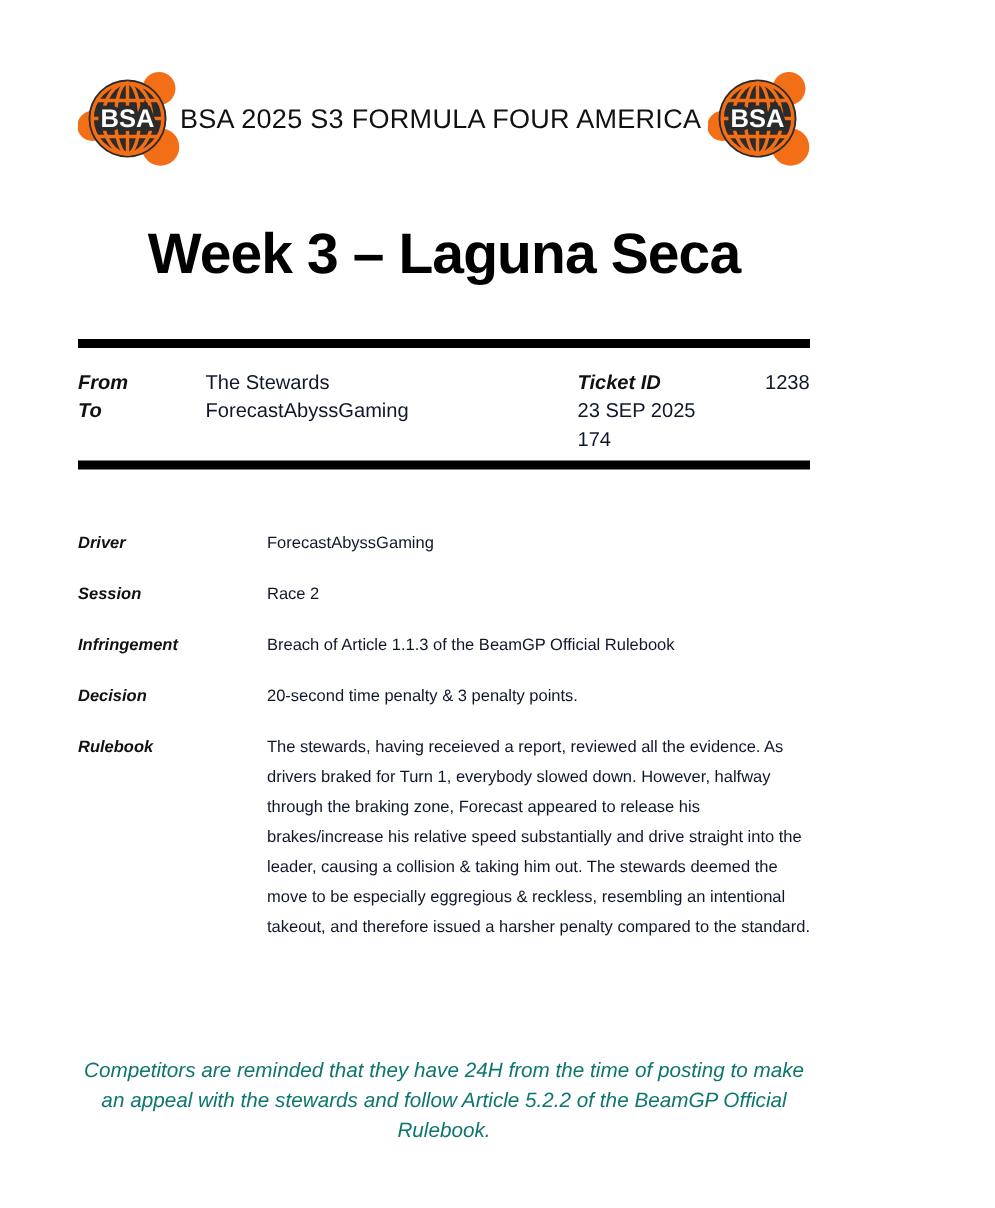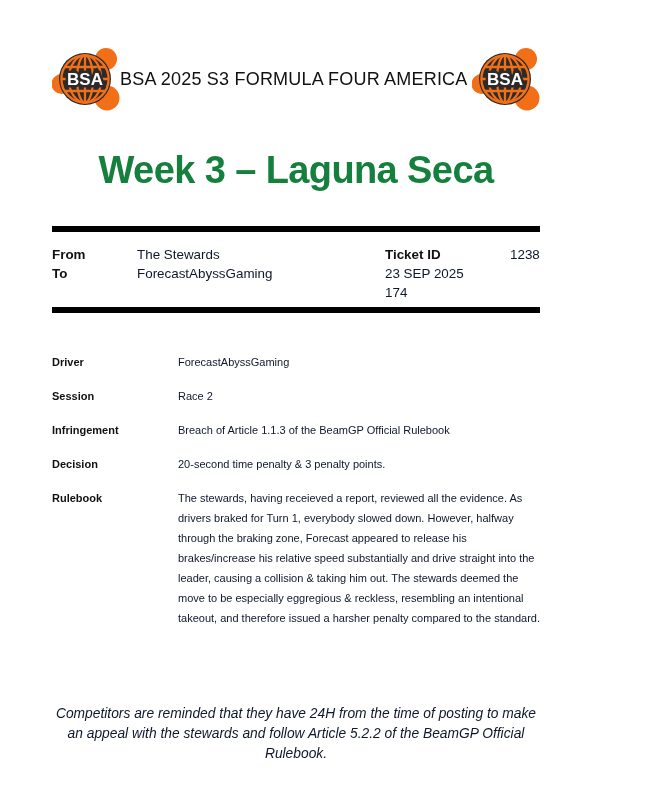--- a/index.html
+++ b/index.html
@@ -30,57 +30,57 @@
     white-space: nowrap;
   }
   .logo { width: 68px; height: 68px; flex: 0 0 68px; }
 
   
   .doc-title {
     margin-top: 34px;
     text-align: center;
     font-size: 38px; font-weight: 700;
     letter-spacing: -0.6px;
-    color: #15803d;
+    color: #000000;
     line-height: 46px;
   }
 
   
   .rule { height: 6px; background: #000; }
   .rule-top { margin-top: 33px; }
 
   
   .meta { display: flex; padding: 13px 0 5px 0; }
   .meta-left { width: 333px; }
   .meta-right { flex: 1; }
   .meta-row {
     display: grid; grid-template-columns: 85px 1fr;
     font-size: 13.4px; line-height: 19px;
   }
   .meta-right .meta-row { grid-template-columns: 125px 1fr; }
-  .label { font-weight: 700; color: #111; }
+  .label { font-weight: 700; color: #111; font-style: italic; }
   .value { font-weight: 400; color: #0f172a; }
 
   
   .details { margin-top: 39px; }
   .detail-row {
     display: grid; grid-template-columns: 126px 1fr;
     font-size: 11px; line-height: 20px;
     margin-bottom: 14px;
   }
   .detail-row .label { line-height: 20px; }
 
   
   .footer-note {
     margin-top: 76px;
     text-align: center;
     font-style: italic;
     font-size: 13.8px;
     line-height: 20px;
-    color: #0f172a;
+    color: #0f766e;
     padding: 0 2px;
   }
 </style>
 </head>
 <body>
 
 <div class="page">
 
   <div class="masthead">
     <svg class="logo" viewBox="0 0 68 68" aria-hidden="true">

